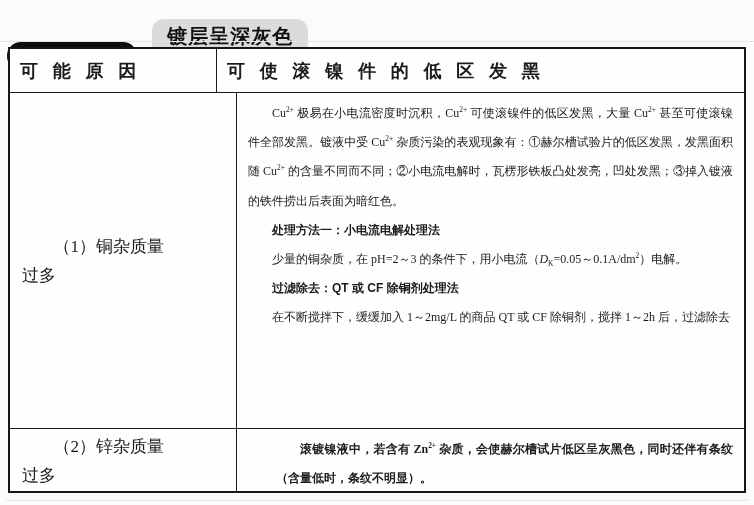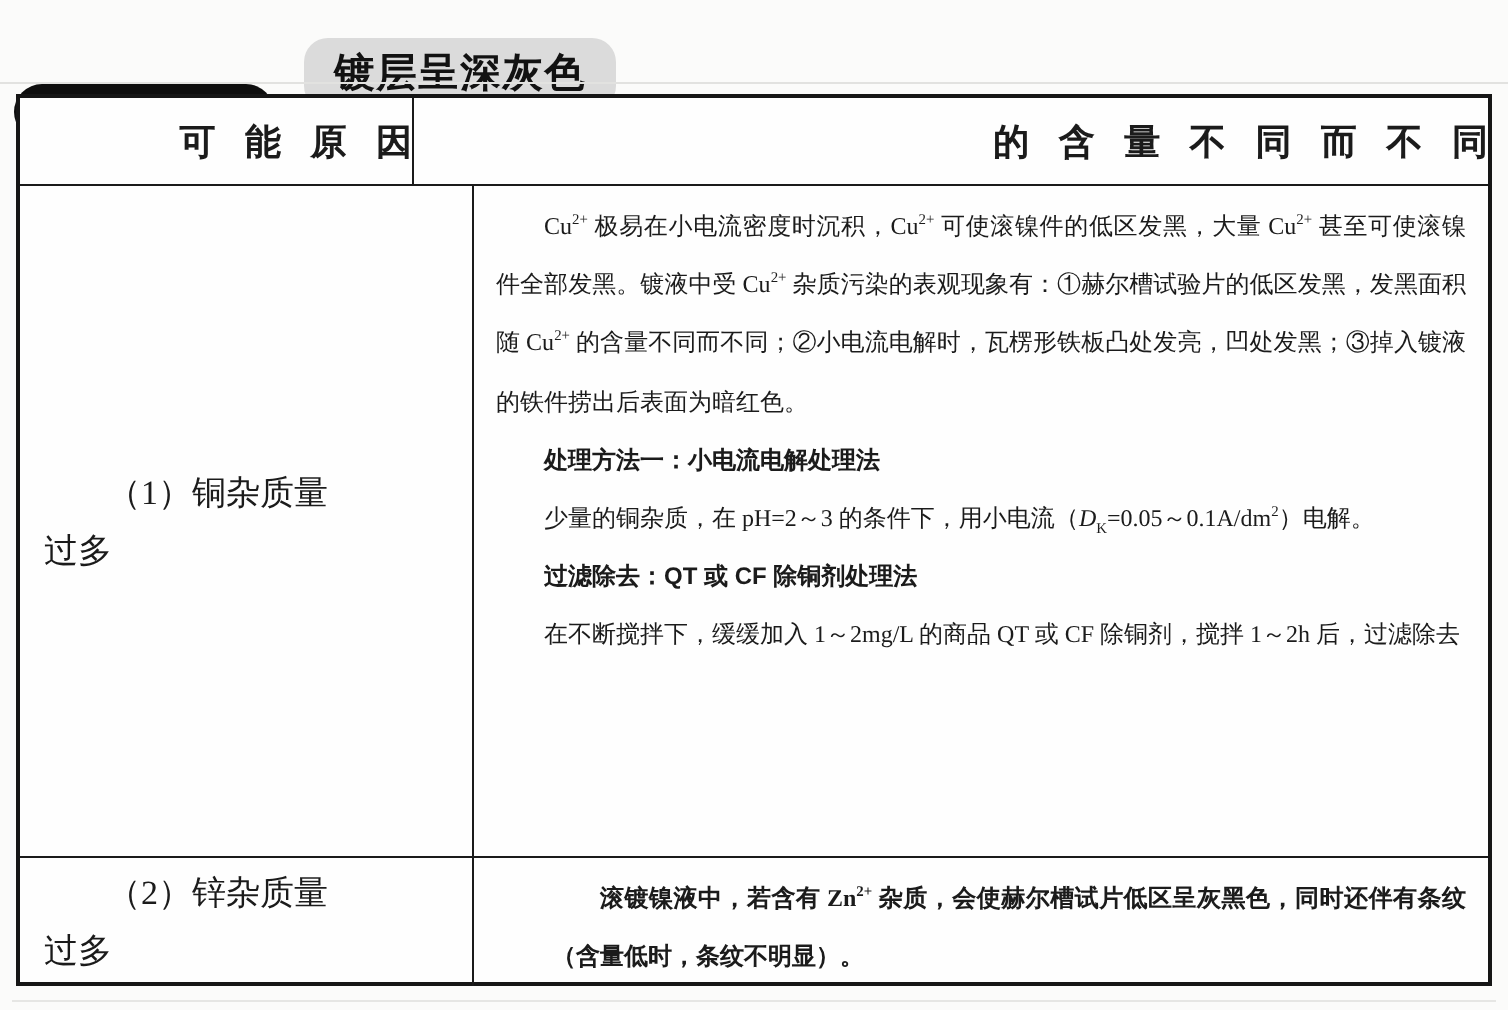--- a/index.html
+++ b/index.html
@@ -50,21 +50,21 @@
     width:738px; height:446px;
     border:2.5px solid #161616;
     background:#fefefe;
     display:flex; flex-direction:column;
   }
   .thead {
     display:flex; height:44px; flex:0 0 44px;
     border-bottom:1.5px solid #1a1a1a;
     font-size:18px; font-weight:bold;
   }
-  .th { display:flex; align-items:center; justify-content:flex-end; }
+  .th { display:flex; align-items:center; justify-content:flex-start;margin-left:10px; }
   .th span { letter-spacing:0.82em; margin-right:-0.82em; white-space:nowrap; }
   .th-cause { width:197px; border-right:1.5px solid #1a1a1a; }
   .th-analysis { flex:1; }
 
   .trow { display:flex; }
   .row1 { flex:0 0 336px; border-bottom:1.5px solid #1a1a1a; }
   .row2 { flex:1;gap:28px; }
 
   .td-cause {
     width:227px; border-right:1.5px solid #1a1a1a;
@@ -106,21 +106,21 @@
 
 <div class="scan-line-top"></div>
 
 <div class="table">
 
   <div class="thead">
     <div class="th th-cause">
       <span>可能原因</span>
     </div>
     <div class="th th-analysis">
-      <span>的含量不同而不同</span>
+      <span>可使滚镍件的低区发黑</span>
     </div>
   </div>
 
   <div class="trow row1">
     <div class="td-cause">
       <div class="cause-l1">（1）铜杂质量</div>
       <div>过多</div>
     </div>
     <div class="td-analysis">
       <p class="para"><span>Cu</span><sup>2+</sup><span> 极易在小电流密度时沉积，Cu</span><sup>2+</sup><span> 可使滚镍件的低区发黑，大量 Cu</span><sup>2+</sup><span> 甚至可使滚镍件全部发黑。镀液中受 Cu</span><sup>2+</sup><span> 杂质污染的表观现象有：①赫尔槽试验片的低区发黑，发黑面积随 Cu</span><sup>2+</sup><span> 的含量不同而不同；②小电流电解时，瓦楞形铁板凸处发亮，凹处发黑；③掉入镀液的铁件捞出后表面为暗红色。</span></p>

